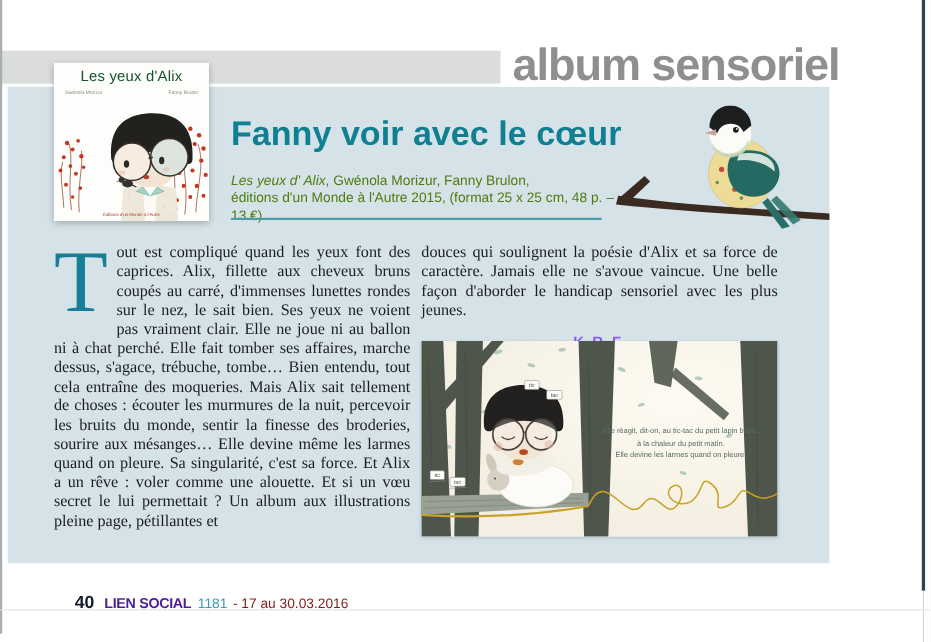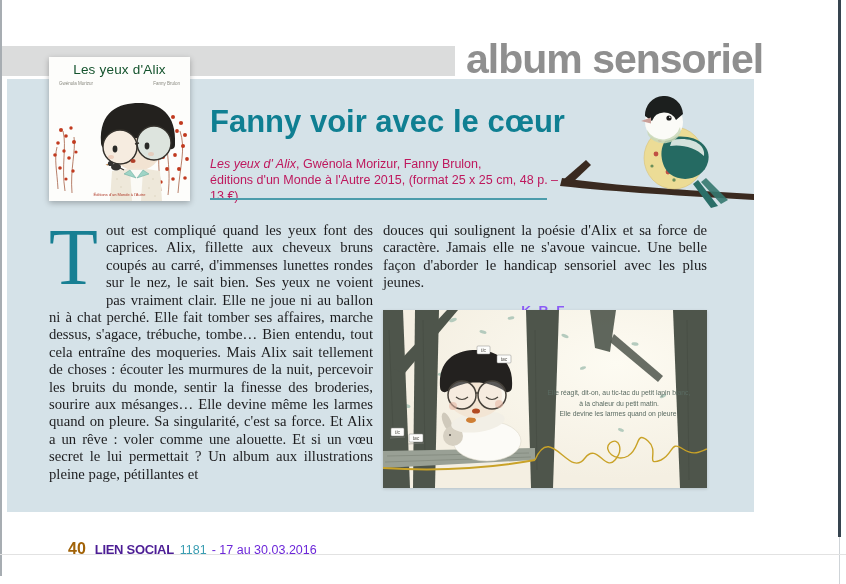--- a/index.html
+++ b/index.html
@@ -20,45 +20,45 @@
   .cover{position:absolute;left:49px;top:57px;width:141px;height:144px;background:#fdfdfb;
          box-shadow:0 2px 6px rgba(0,0,0,.28);}
   .cover-title{position:absolute;left:0;top:5px;width:141px;text-align:center;font-size:13.5px;
                color:#14532d;letter-spacing:.2px;}
   .cover-author-left{position:absolute;left:10px;top:24px;font-size:4.5px;color:#8a8a80;}
   .cover-author-right{position:absolute;right:10px;top:24px;font-size:4.5px;color:#8a8a80;}
   .cover-publisher{position:absolute;left:0;bottom:4px;width:141px;text-align:center;font-size:4px;color:#b03a28;}
   .cover-art{position:absolute;left:0;top:34px;}
   
   .article-title{position:absolute;left:210px;top:104px;font-size:31px;font-weight:700;color:#0f7f92;}
-  .book-ref{position:absolute;left:210px;top:156px;width:360px;font-size:12.5px;line-height:16px;color:#be185d;}
+  .book-ref{position:absolute;left:210px;top:156px;width:360px;font-size:12.5px;line-height:16px;color:#4d7c0f;}
   .book-ref .it{font-style:italic;}
   .ref-rule{position:absolute;left:210px;top:198px;width:337px;height:2px;background:#4c9cab;}
   
   .bird{position:absolute;left:556px;top:96px;}
   
   .col{position:absolute;width:324px;font-family:"Liberation Serif",serif;font-size:14.7px;
        line-height:17.4px;color:#1d1d1f;text-align:justify;}
   .col1{left:49px;top:222px;height:268px;}
   .col2{left:383px;top:222px;}
   .dropcap{float:left;font-family:"Liberation Serif",serif;font-size:80px;line-height:64px;
            height:70px;color:#177f93;margin:3px 8px 0 0;}
   .signature{text-align:center;font-family:"Liberation Sans",sans-serif;font-size:13.5px;
              font-weight:700;color:#8b5cf6;margin-top:10px;padding-right:2px;}
   
   .spread{position:absolute;left:383px;top:310px;width:324px;height:178px;overflow:hidden;
           box-shadow:0 1px 3px rgba(0,0,0,.15);}
   .spread-caption{position:absolute;left:150px;top:78px;width:172px;text-align:center;
                   font-size:6.8px;line-height:1.55;color:#5a6b62;}
   
   .footer{position:absolute;left:68px;top:540px;display:flex;align-items:baseline;gap:9px;}
-  .f-num{font-size:16px;font-weight:700;color:#a16207;}
+  .f-num{font-size:16px;font-weight:700;color:#0f172a;}
   .f-mag{font-size:13px;font-weight:700;letter-spacing:-.3px;color:#4c1d95;}
   .f-issue{font-size:12.5px;color:#3a9db2;margin-left:-3px;}
-  .f-date{font-size:12.5px;color:#6d28d9;margin-left:-4px;}
+  .f-date{font-size:12.5px;color:#7f1d1d;margin-left:-4px;}
 </style>
 </head>
 <body>
 
 <div class="page">
 
   <div class="section-band"></div>
   <div class="section-label">album sensoriel</div>
 
   <div class="blue-panel"></div>

